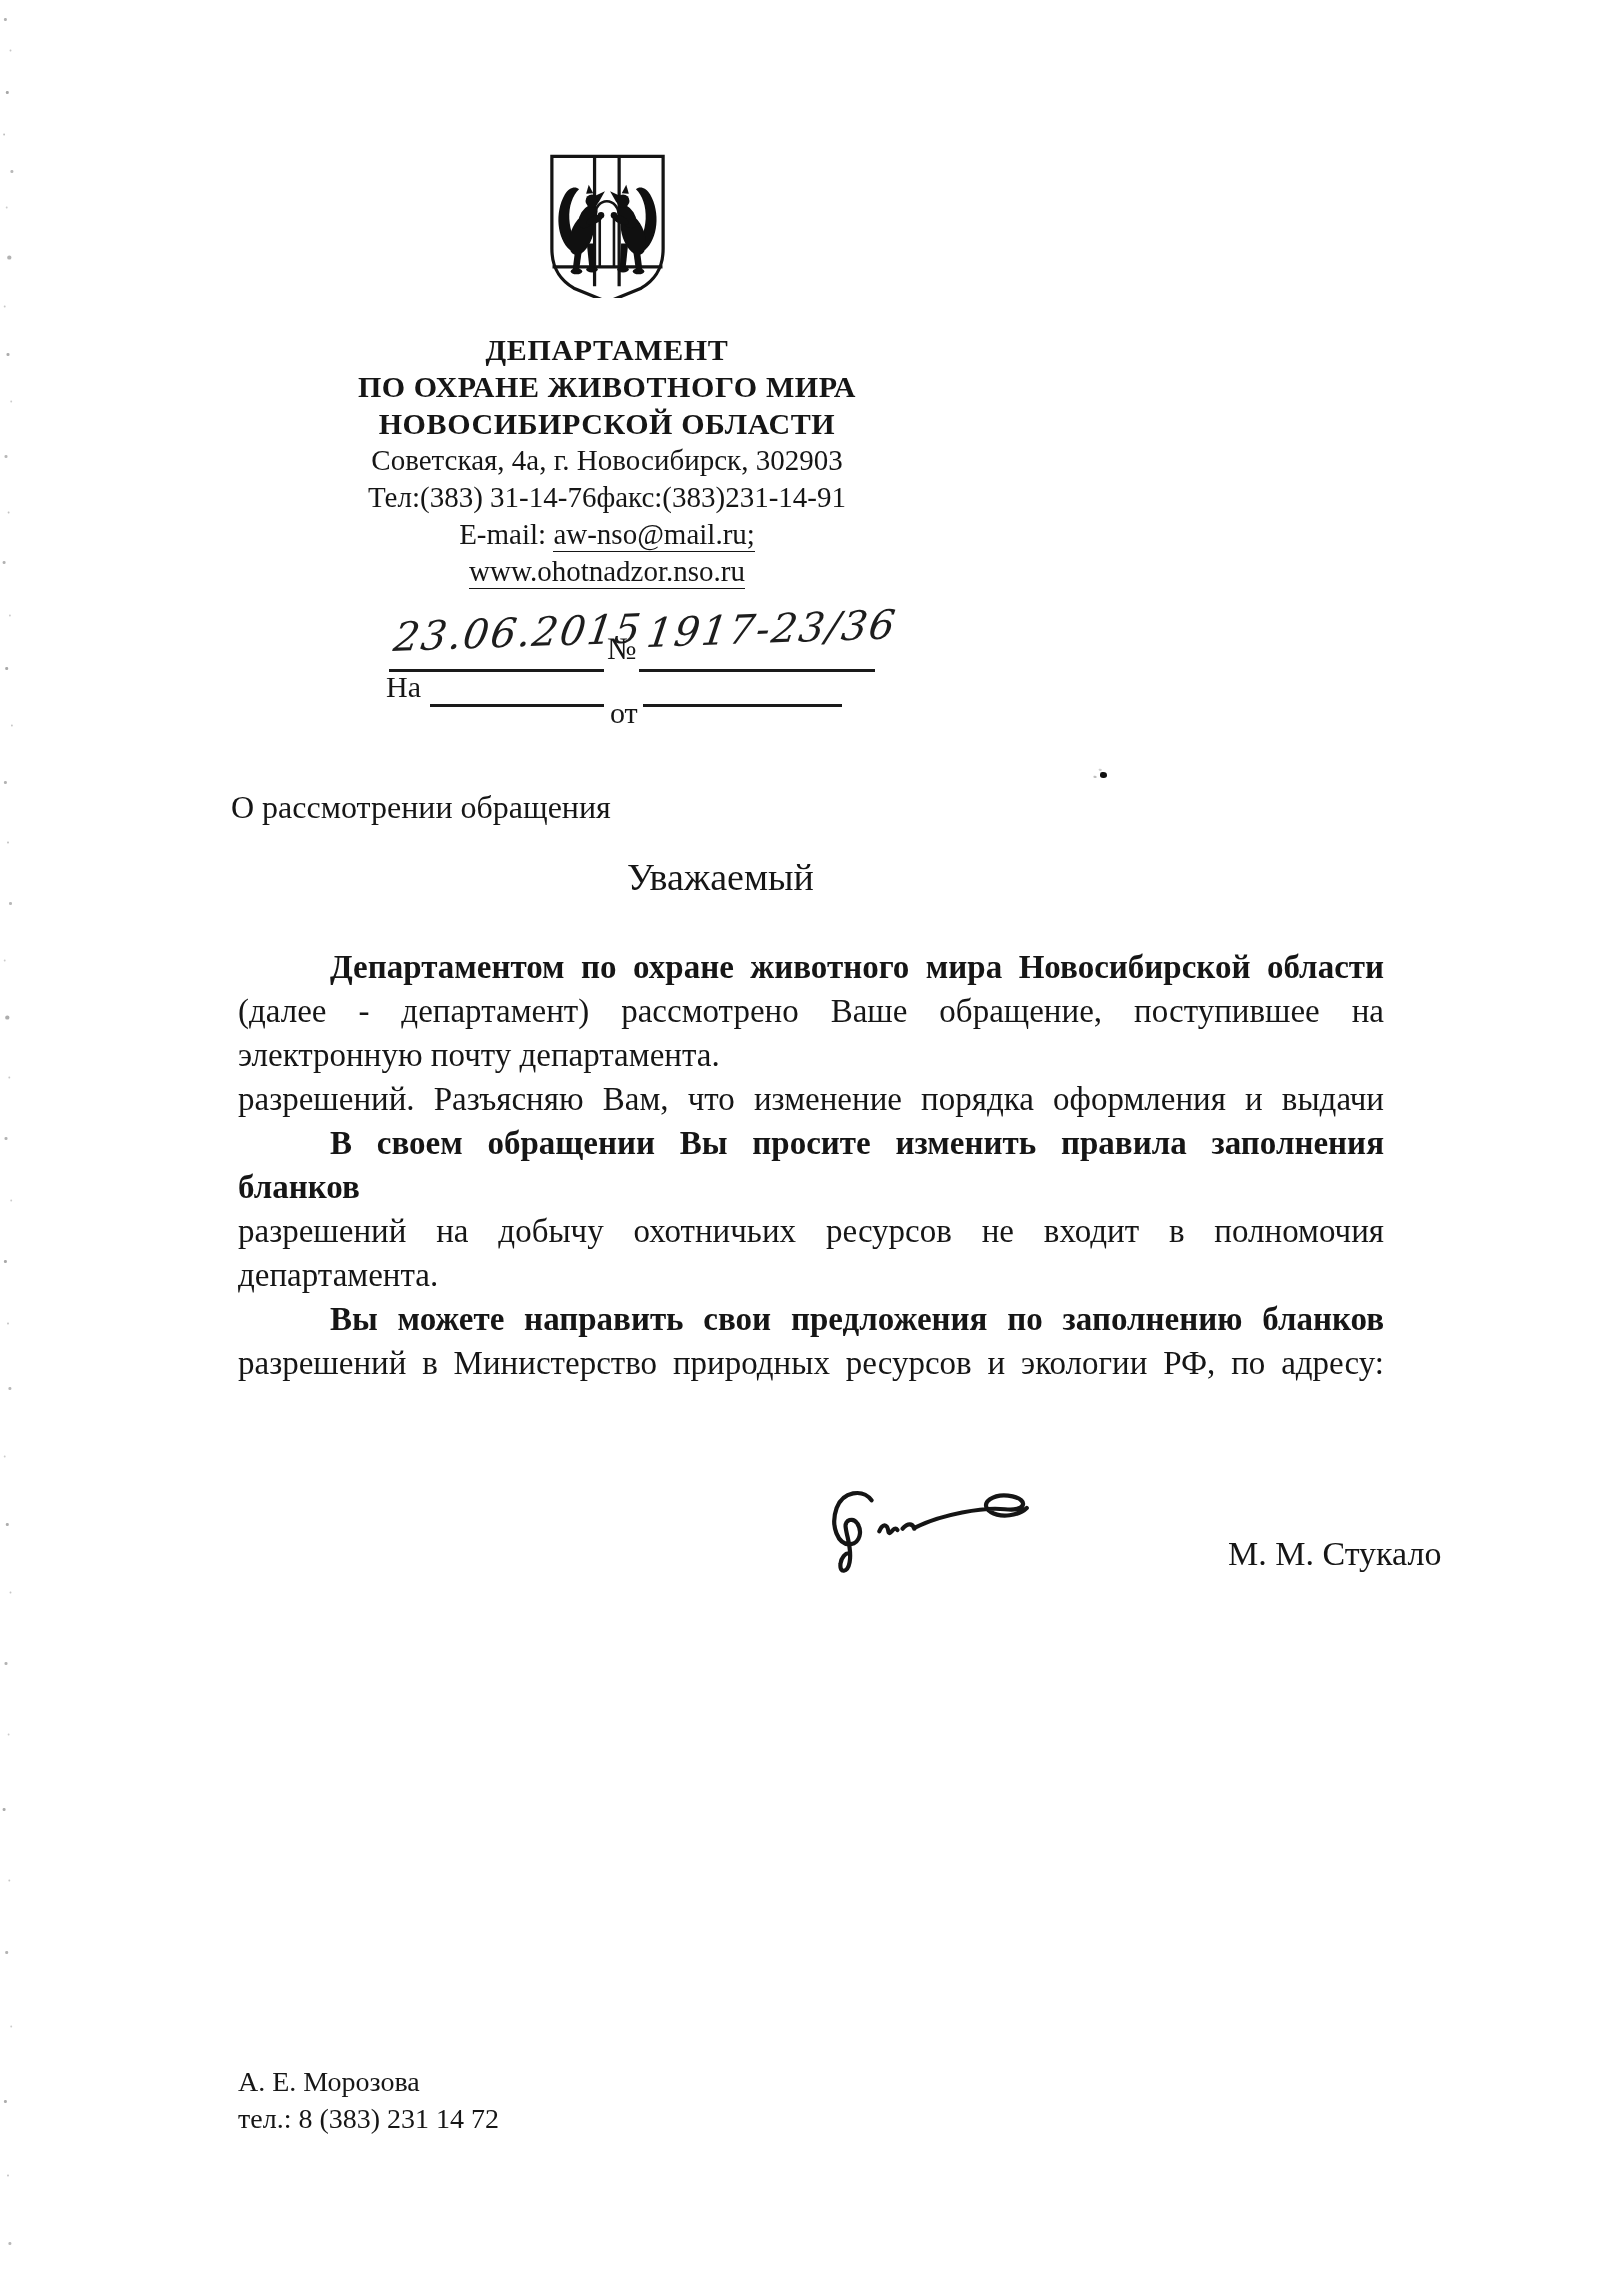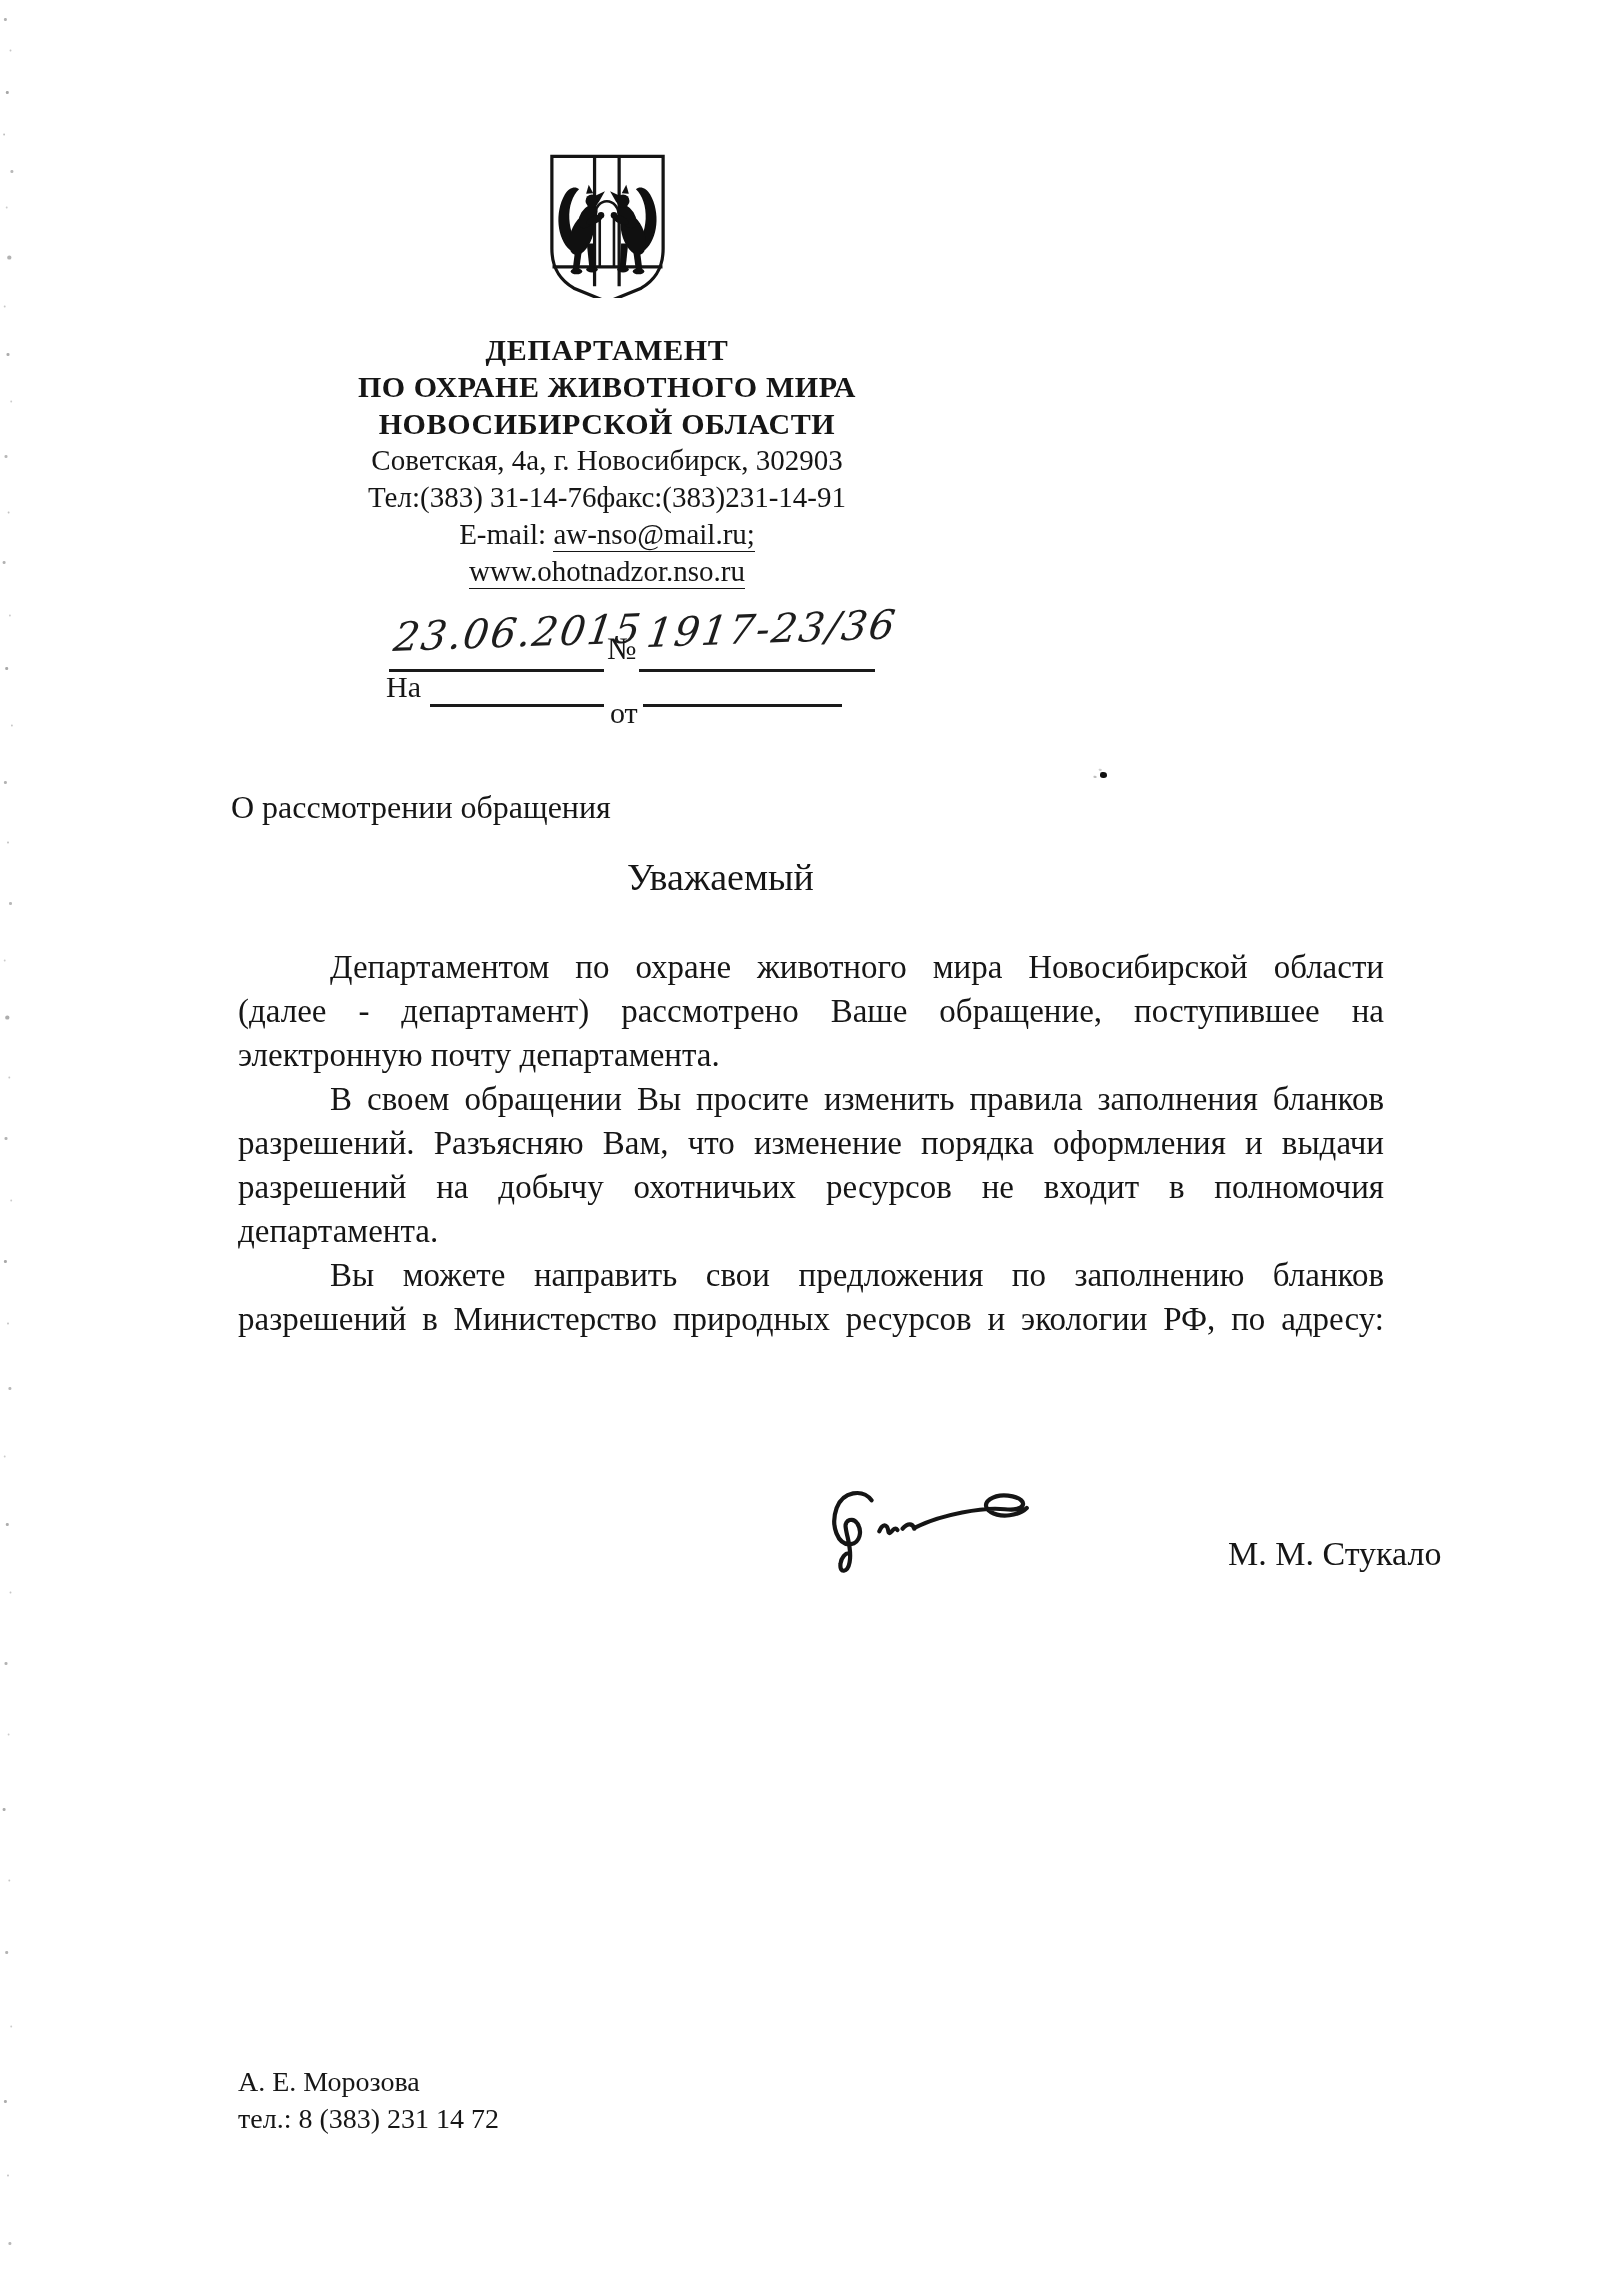--- a/index.html
+++ b/index.html
@@ -49,21 +49,21 @@
 
   .subject{left:231px;top:789px;font-size:32px;}
   .speck{left:1100px;top:772px;width:6.5px;height:5.8px;background:#111;border-radius:40% 60% 50% 50%;
          box-shadow:-8.4px 1.9px 0 -1.9px rgba(0,0,0,.25),-3.2px -5.2px 0 -1.9px rgba(0,0,0,.18);}
   .salutation{left:627px;top:855px;font-size:38px;}
 
   .bodytext{left:238px;top:945px;width:1146px;font-size:33px;line-height:44px;}
   .bl{text-align:justify;}
   .jl{text-align-last:justify;}
   .ll{text-align-last:left;}
-  .ind{text-indent:92px;}
+  .ind{text-indent:92px;font-weight:bold;}
 
   .sig-label{left:238px;top:1546px;font-size:33px;word-spacing:9px;white-space:nowrap;}
   .sig-script{left:812px;top:1486px;width:220px;height:97px;}
   .sig-name{left:1228px;top:1535px;font-size:34px;white-space:nowrap;}
 
   .foot{left:238px;top:2063px;font-size:28px;line-height:37px;}
 
   svg .ink{stroke:#141414;fill:none;}
 </style>
 </head>
@@ -120,22 +120,22 @@
 
   <div class="abs subject">О рассмотрении обращения</div>
   <div class="abs speck"></div>
 
   <div class="abs salutation">Уважаемый</div>
 
   <div class="abs bodytext">
     <div class="bl jl ind">Департаментом по охране животного мира Новосибирской области</div>
     <div class="bl jl">(далее - департамент) рассмотрено Ваше обращение, поступившее на</div>
     <div class="bl ll">электронную почту департамента.</div>
+    <div class="bl jl">разрешений. Разъясняю Вам, что изменение порядка оформления и выдачи</div>
     <div class="bl jl ind">В своем обращении Вы просите изменить правила заполнения бланков</div>
-    <div class="bl jl">разрешений. Разъясняю Вам, что изменение порядка оформления и выдачи</div>
     <div class="bl jl">разрешений на добычу охотничьих ресурсов не входит в полномочия</div>
     <div class="bl ll">департамента.</div>
     <div class="bl jl ind">Вы можете направить свои предложения по заполнению бланков</div>
     <div class="bl jl">разрешений в Министерство природных ресурсов и экологии РФ, по адресу:</div>
   </div>
 
   <div class="abs sig-script">
     <svg width="220" height="97" viewBox="0 0 340 150" xmlns="http://www.w3.org/2000/svg">
       <g stroke="#151515" stroke-width="6.5" fill="none" stroke-linecap="round" stroke-linejoin="round">
         <path d="M92,22 C78,4 48,8 38,34 C28,62 40,92 60,90 C74,88 78,70 70,58 C64,48 50,52 52,64 C54,80 62,98 58,118 C55,134 42,136 44,120 C45,110 52,104 56,104"></path>

